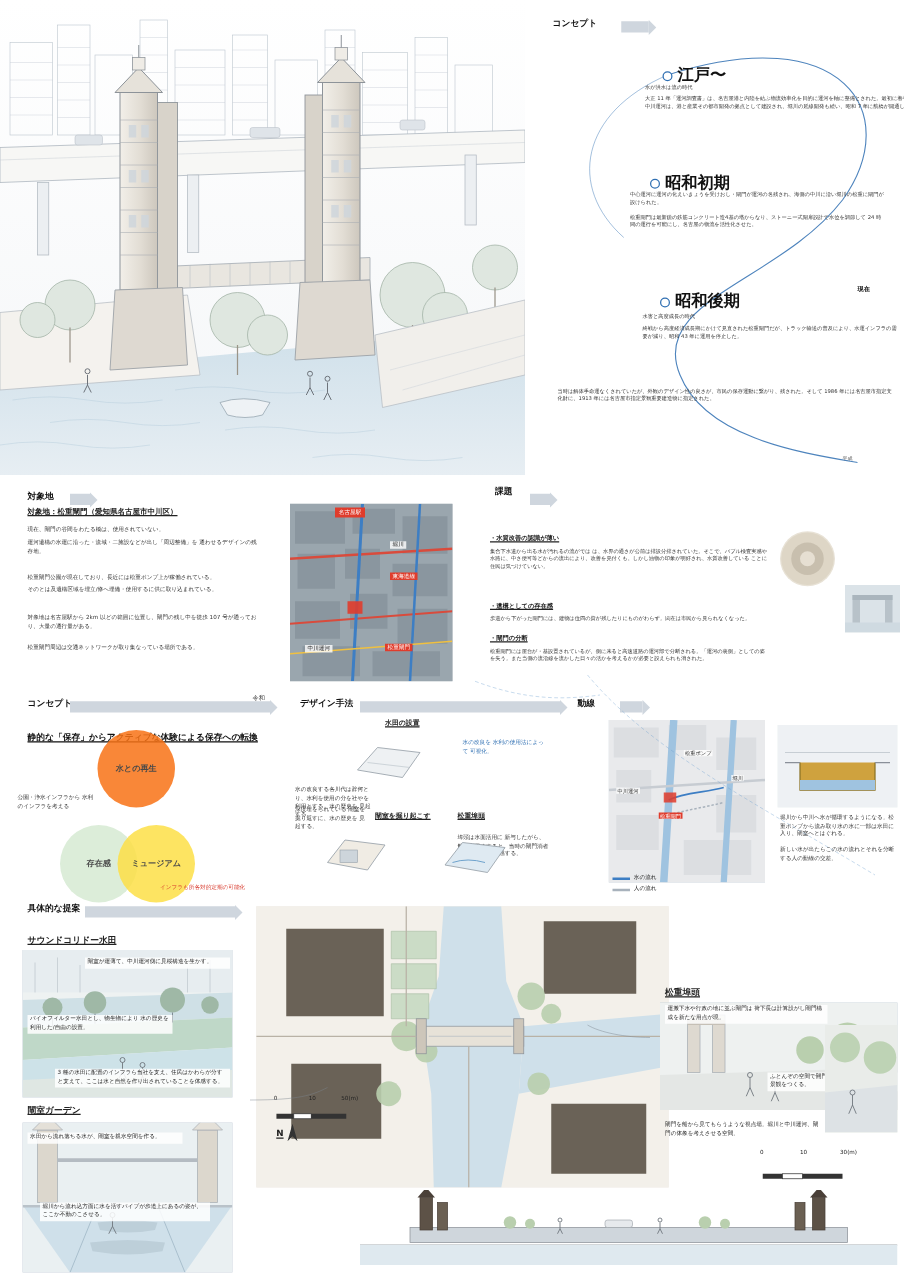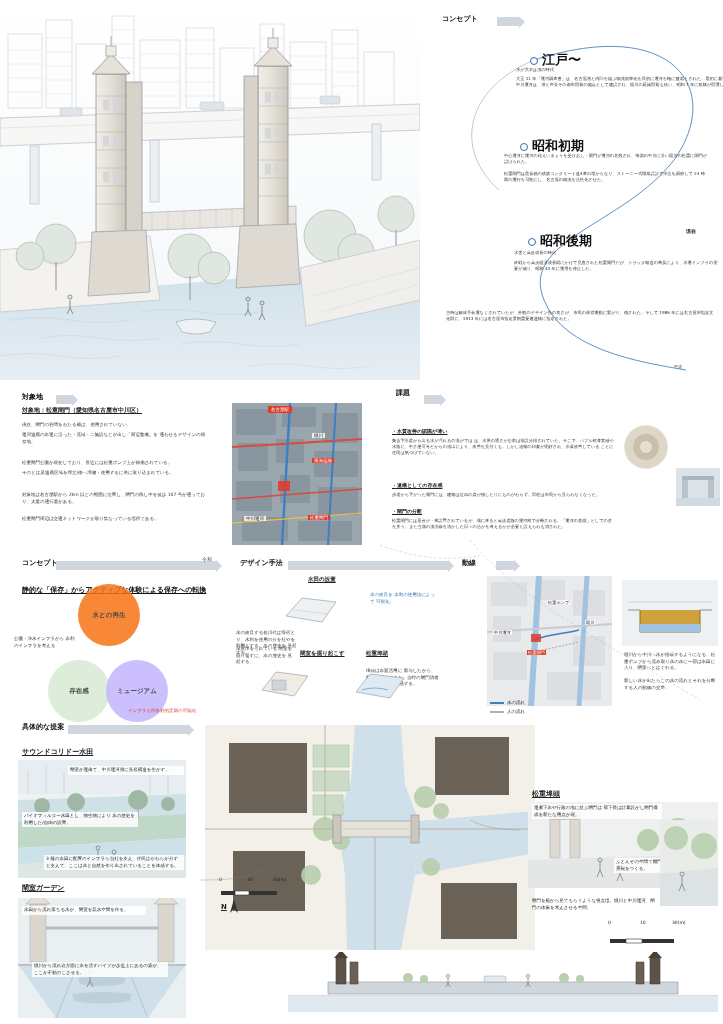--- a/index.html
+++ b/index.html
@@ -299,21 +299,21 @@
 </div>
 
 <div class="seclabel" style="left:22px;top:558px;">コンセプト</div>
 <div class="arrow" style="left:56px;top:561px;width:160px;"></div>
 <div class="panel t5" style="left:202px;top:556px;color:#444;">令和</div>
 
 <div class="panel t7 bold" style="left:22px;top:586px;width:200px;color:#111;">静的な「保存」からアクティブな体験による保存への転換</div>
 
 <div class="vcircle" style="left:78px;top:584px;background:#f97316;opacity:0.85;">水との再生</div>
 <div class="vcircle" style="left:48px;top:660px;background:#d6ead3;opacity:0.85;">存在感</div>
-<div class="vcircle" style="left:106px;top:660px;background:#c4b5fd;opacity:0.85;">ミュージアム</div>
+<div class="vcircle" style="left:94px;top:660px;background:#fde047;opacity:0.85;">ミュージアム</div>
 <div class="panel t45" style="left:14px;top:636px;width:64px;color:#333;">公園・浄水インフラから 水利のインフラを考える</div>
 <div class="panel t45 red" style="left:128px;top:708px;width:92px;">インフラも所各対的定期の可能化</div>
 
 <div class="seclabel" style="left:240px;top:558px;">デザイン手法</div>
 <div class="arrow" style="left:288px;top:561px;width:160px;"></div>
 
 <div class="panel t55 bold" style="left:308px;top:576px;">水田の設置</div>
 <div class="panel t45 blue" style="left:370px;top:592px;width:68px;">水の改良を 水利の使用法によって 可視化。</div>
 <div class="panel t45" style="left:236px;top:630px;width:62px;color:#333;">水の改良する各川代は辞何とり、水利を使用の分を社やを利用とする。水の歴史を 見起する。</div>
 <div class="panel t55 bold" style="left:300px;top:650px;">閘室を掘り起こす</div>

